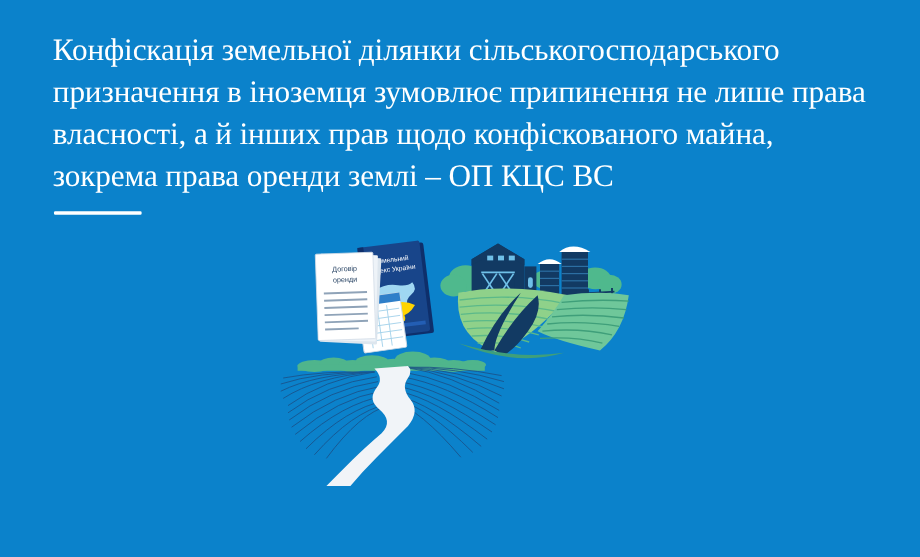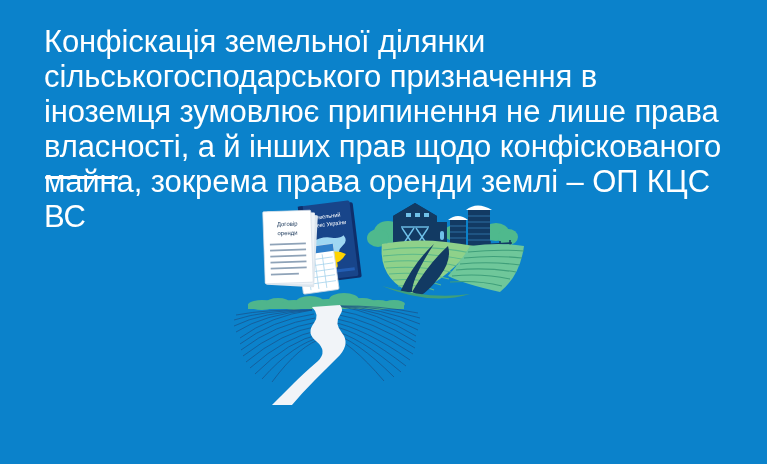--- a/index.html
+++ b/index.html
@@ -18,25 +18,26 @@
     -webkit-font-smoothing: antialiased;
   }
 
   
   .headline {
     position: absolute;
     left: 44px;
     top: 24px;
     width: 680px;
     color: #ffffff;
-    font-size: 31px;
+    font-size: 26px;
     line-height: 35px;
     font-weight: 400;
     letter-spacing: -0.1px;
     white-space: pre-line;
+    font-family: Liberation Serif, serif;
   }
   .rule {
     position: absolute;
     left: 45px;
     top: 176px;
     width: 73px;
     height: 3px;
     background: #ffffff;
     border-radius: 1px;
   }

